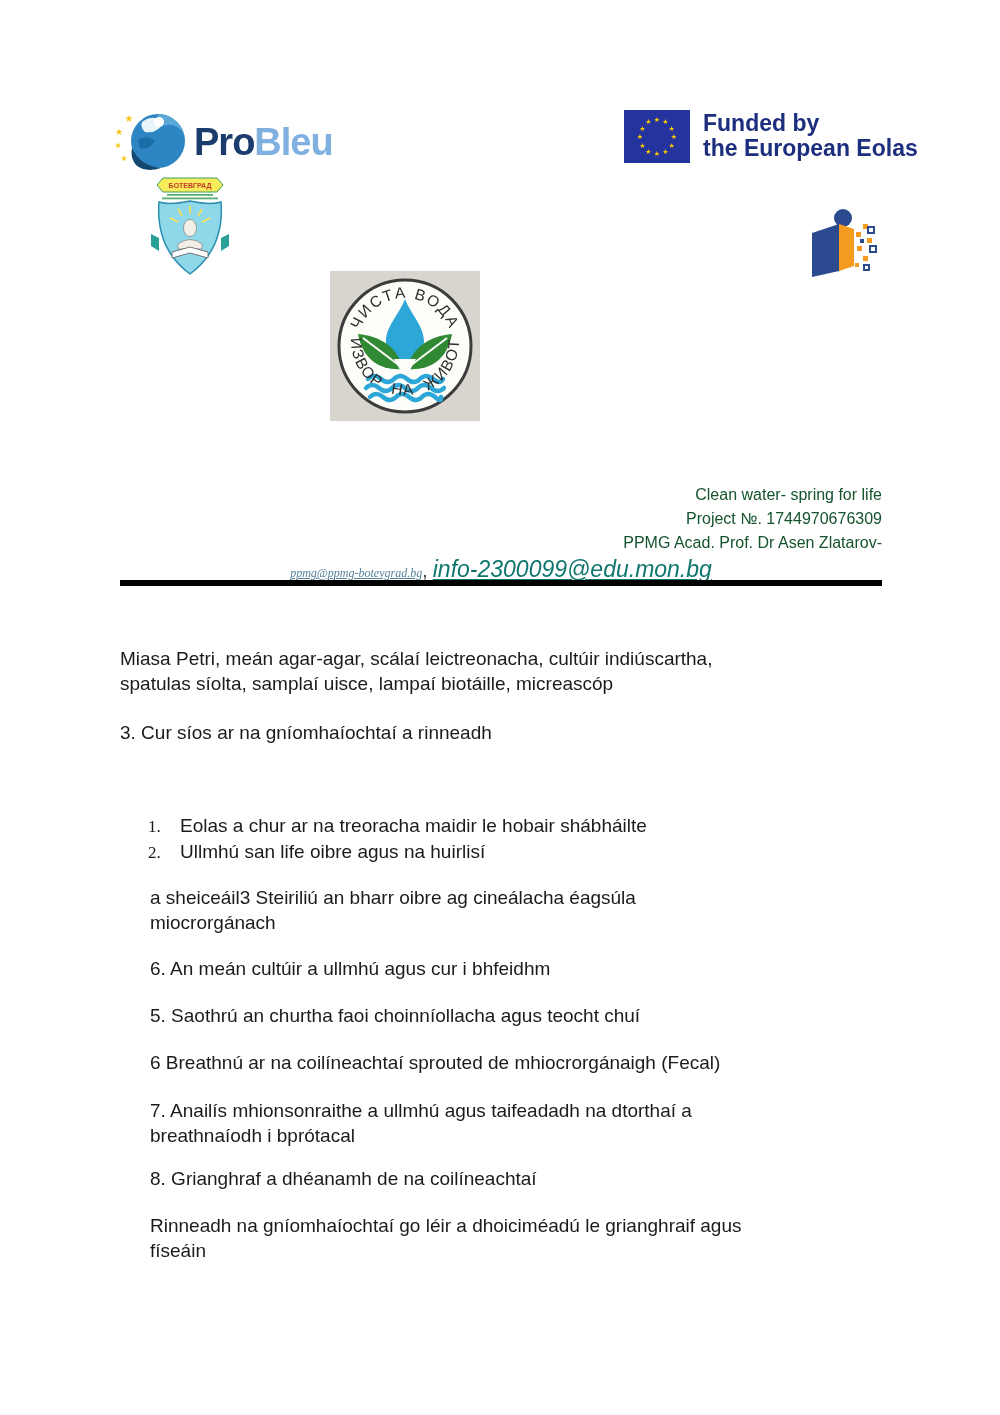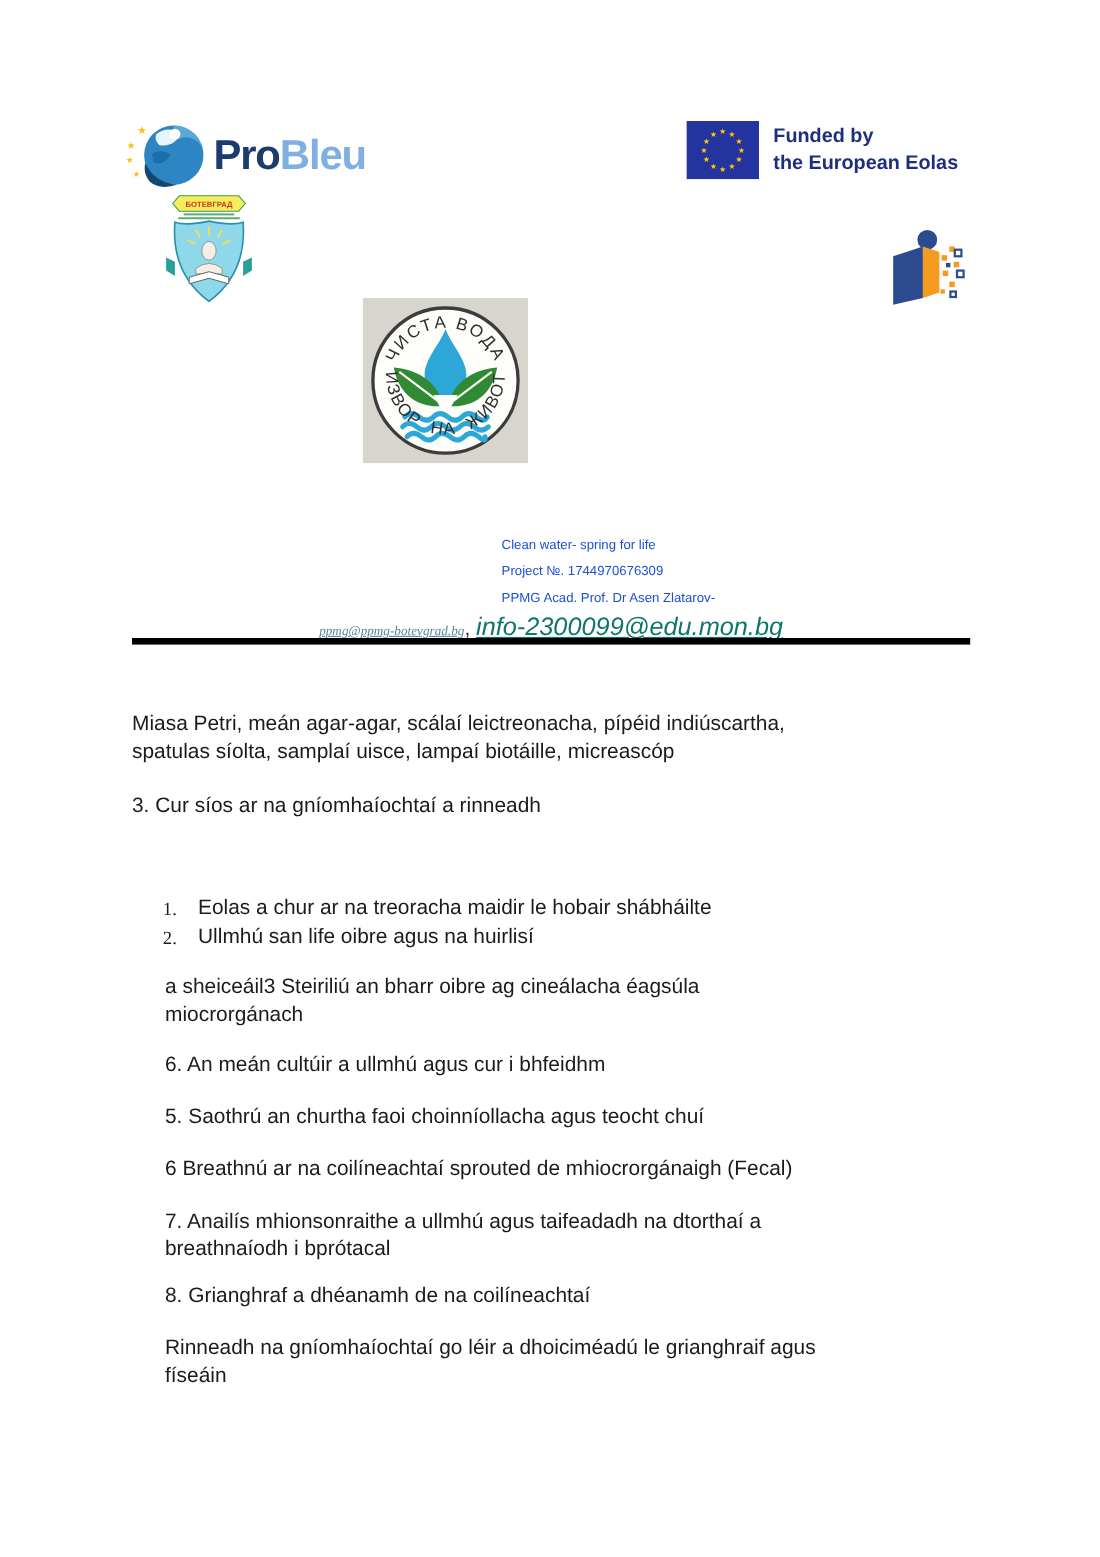--- a/index.html
+++ b/index.html
@@ -6,29 +6,29 @@
   .page{position:relative;width:1000px;height:1415px;background:#ffffff;overflow:hidden;
         font-family:"Liberation Sans",sans-serif;color:#1b1b1b;}
 
   
   .probleu{position:absolute;left:114px;top:110px;display:flex;align-items:center;}
   .probleu .wordmark{font-size:38px;font-weight:bold;letter-spacing:-1px;margin-left:6px;margin-top:2px;}
   .probleu .pro{color:#1d3c6e;}
   .probleu .bleu{color:#7fb0e0;}
 
   .eu-block{position:absolute;left:624px;top:110px;display:flex;align-items:flex-start;}
-  .eu-text{margin-left:13px;font-size:18px;line-height:25px;font-weight:bold;color:#1d2e7f;padding-top:1px;}
+  .eu-text{margin-left:13px;font-size:23px;line-height:25px;font-weight:bold;color:#1d2e7f;padding-top:1px;}
 
   .crest{position:absolute;left:149px;top:176px;}
   .cw-photo{position:absolute;left:330px;top:271px;width:150px;height:150px;background:#d8d5ce;}
   .mon{position:absolute;left:806px;top:208px;}
 
   
   .title-block{position:absolute;left:120px;top:483px;width:762px;}
-  .title-lines{margin-left:336px;text-align:left;font-size:12px;line-height:24px;color:#1d4ed8;}
+  .title-lines{margin-left:336px;text-align:right;font-size:16px;line-height:24px;color:#14532d;}
   .email-line{text-align:center;margin-top:1px;font-size:19px;white-space:nowrap;}
   .email1{font-family:"Liberation Serif",serif;font-style:italic;font-size:12px;
           color:#56829c;text-decoration:underline;margin-top:47px;}
   .email-sep{color:#333;}
   .email2{font-style:italic;font-size:23px;color:#0f766e;text-decoration:underline;}
 
   .rule{position:absolute;left:120px;top:580px;width:762px;height:6px;background:#000;}
 
   
   .body-text{position:absolute;left:120px;top:646px;width:782px;font-size:19px;line-height:25px;}
@@ -165,21 +165,21 @@
       <div>Clean water- spring for life</div>
       <div>Project №. 1744970676309</div>
       <div>PPMG Acad. Prof. Dr Asen Zlatarov-</div>
     </div>
     <div class="email-line"><a href="#" class="email1">ppmg@ppmg-botevgrad.bg</a><span class="email-sep">, </span><a href="#" class="email2">info-2300099@edu.mon.bg</a></div>
   </div>
 
   <div class="rule"></div>
 
   <div class="body-text">
-    <p class="mb24">Miasa Petri, meán agar-agar, scálaí leictreonacha, pípéid indiúscartha,
+    <p class="mb24">Miasa Petri, meán agar-agar, scálaí leictreonacha, cultúir indiúscartha,
 spatulas síolta, samplaí uisce, lampaí biotáille, micreascóp</p>
     <p>3. Cur síos ar na gníomhaíochtaí a rinneadh</p>
     <ol>
       <li>
         <span class="marker">1.</span>
         <span>Eolas a chur ar na treoracha maidir le hobair shábháilte</span>
       </li>
       <li>
         <span class="marker">2.</span>
         <span>Ullmhú san life oibre agus na huirlisí</span>

